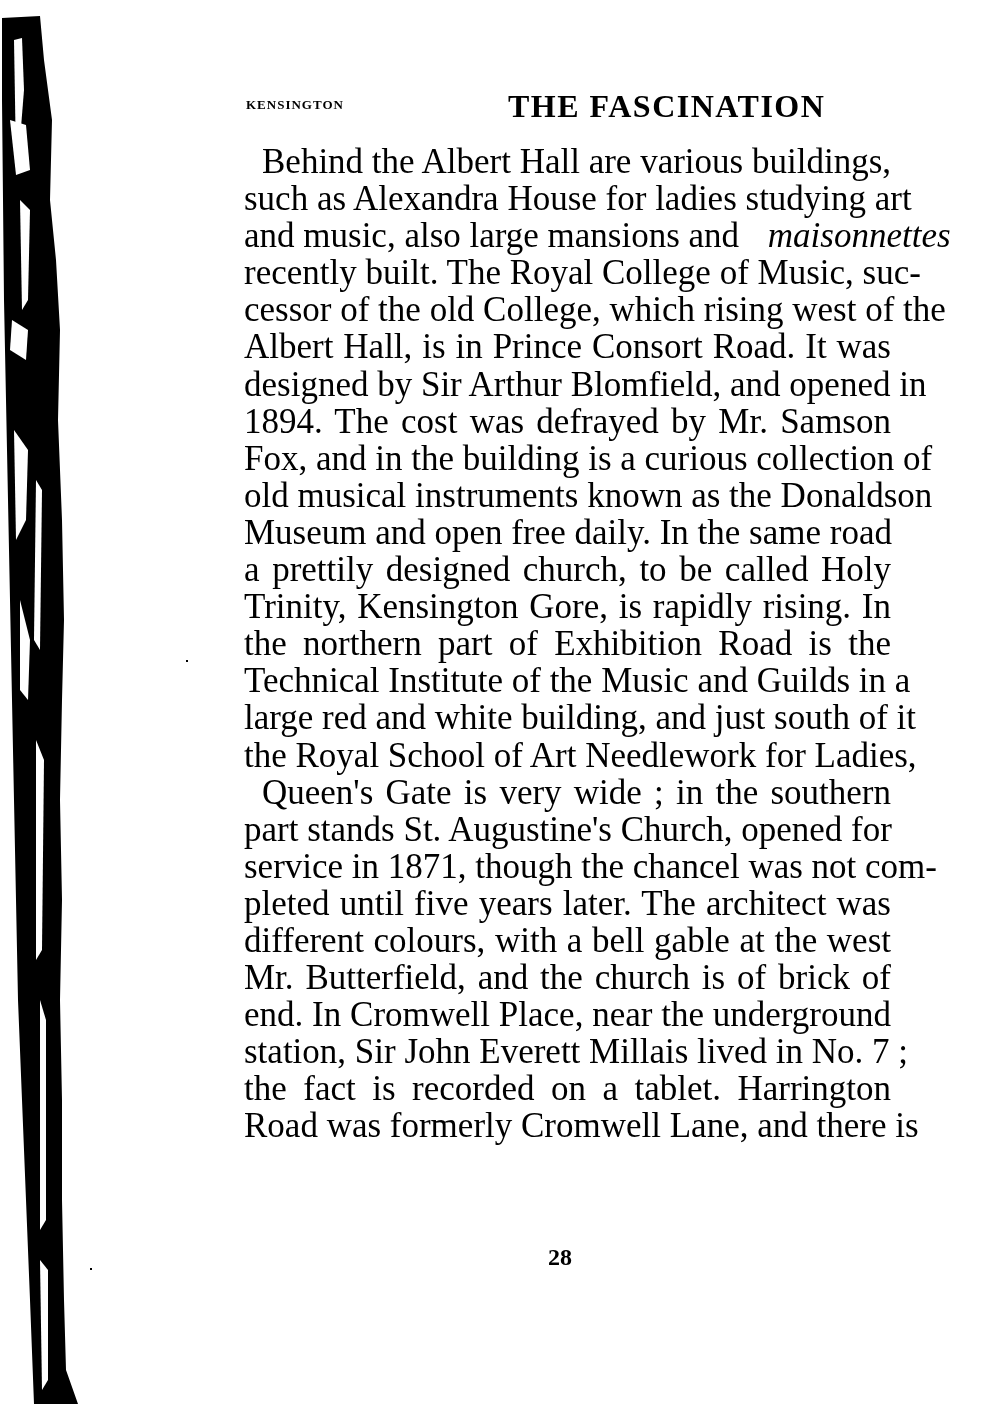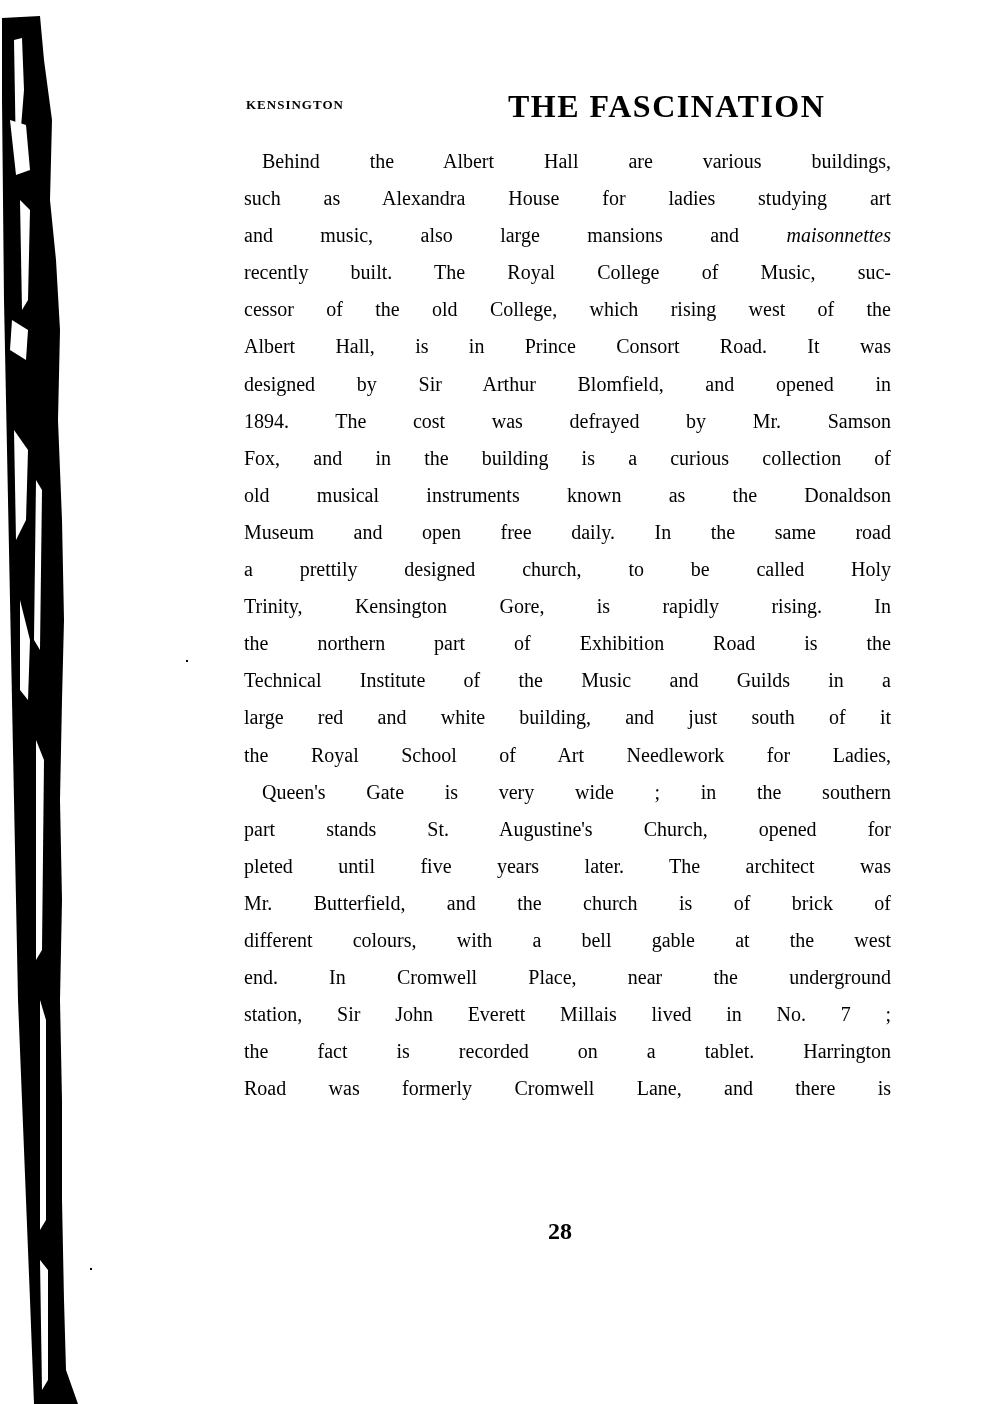--- a/index.html
+++ b/index.html
@@ -51,33 +51,33 @@
     position: absolute;
     left: 244px;
     top: 143px;
     width: 647px;
   }
   .line {
     display: block;
     height: 37.1px;
     line-height: 37.1px;
     font-family: "Liberation Serif", serif;
-    font-size: 20px;
+    font-size: 35px;
     white-space: nowrap;
     text-align: justify;
     text-align-last: justify;
   }
   .line.indent { padding-left: 18px; }
   .line.last { text-align-last: left; }
-  .line em { font-style: italic; }
+  .line em { font-style: italic; margin-left: 20px; }
   .folio {
     position: absolute;
     left: 0;
     width: 1000px;
-    top: 1218px;
+    top: 1244px;
     text-align: center;
     padding-left: 120px;
     box-sizing: border-box;
     font-family: "Liberation Serif", serif;
     font-size: 24px;
     font-weight: bold;
   }
   .speck {
     position: absolute;
     width: 2px;
@@ -126,23 +126,24 @@
     <span class="line">a prettily designed church, to be called Holy</span>
     <span class="line">Trinity, Kensington Gore, is rapidly rising.  In</span>
     <span class="line">the northern part of Exhibition Road is the</span>
     <span class="line">Technical Institute of the Music and Guilds in a</span>
     <span class="line">large red and white building, and just south of it</span>
     <span class="line">the Royal School of Art Needlework for Ladies,</span>
   </div>
   <div>
     <span class="line indent">Queen's Gate is very wide ; in the southern</span>
     <span class="line">part stands St. Augustine's Church, opened for</span>
+    <span class="line">service in 1871, though the chancel was not com-</span>
     <span class="line">pleted until five years later.  The architect was</span>
+    <span class="line">different colours, with a bell gable at the west</span>
     <span class="line">Mr. Butterfield, and the church is of brick of</span>
-    <span class="line">different colours, with a bell gable at the west</span>
     <span class="line">end.  In Cromwell Place, near the underground</span>
     <span class="line">station, Sir John Everett Millais lived in No. 7 ;</span>
     <span class="line">the fact is recorded on a tablet.  Harrington</span>
     <span class="line">Road was formerly Cromwell Lane, and there is</span>
   </div>
 </main>
 
 <footer class="folio">28</footer>
 
 </body></html>

